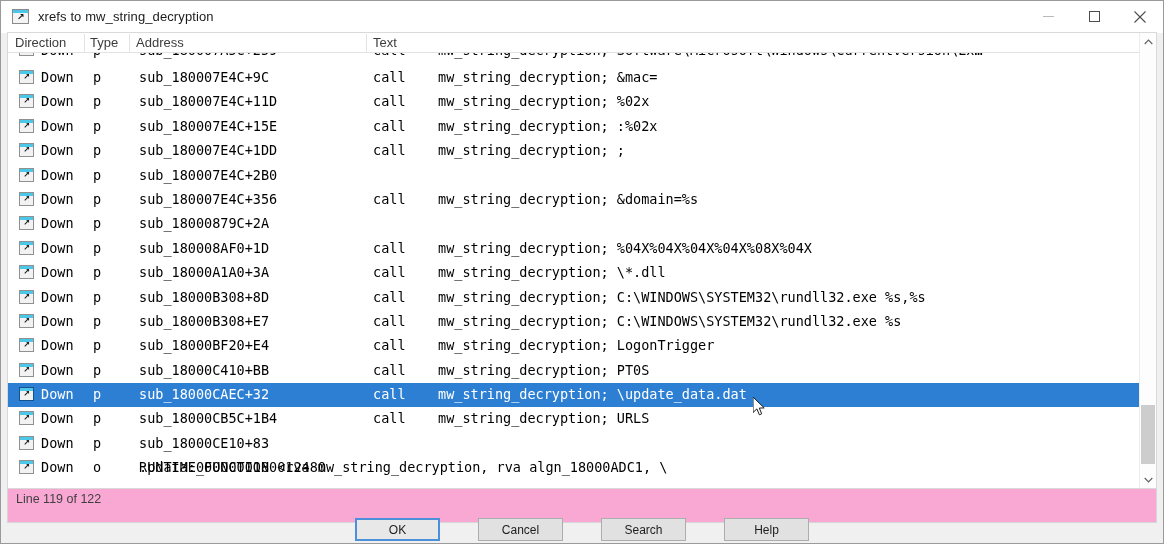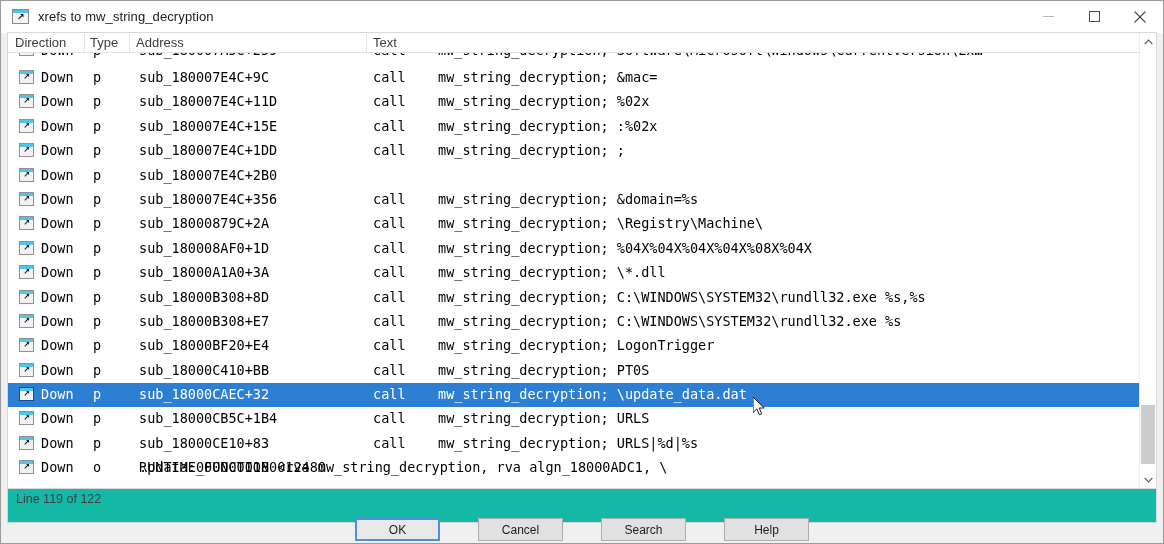--- a/index.html
+++ b/index.html
@@ -217,21 +217,21 @@
     background: #cdcdcd;
   }
 
   
   .statusbar {
     position: absolute;
     left: 6px;
     right: 6px;
     top: 488px;
     height: 34px;
-    background: #14b8a6;
+    background: #f9a8d4;
     border: 1px solid #d6d6d6;
     border-top: none;
     box-sizing: border-box;
   }
   .status-text {
     position: absolute;
     left: 8px;
     top: 3px;
     font-size: 12.5px;
     color: #3f3f3f;
@@ -384,21 +384,20 @@
           <div class="cell c-addr">sub_180007E4C+356</div>
           <div class="cell c-text">call    mw_string_decryption; &amp;domain=%s</div>
         </div>
         <div class="row">
           <div class="rowicon">
             <div class="g">↗</div>
           </div>
           <div class="cell c-dir">Down</div>
           <div class="cell c-type">p</div>
           <div class="cell c-addr">sub_18000879C+2A</div>
-          <div class="cell c-text">call    mw_string_decryption; \Registry\Machine\</div>
         </div>
         <div class="row">
           <div class="rowicon">
             <div class="g">↗</div>
           </div>
           <div class="cell c-dir">Down</div>
           <div class="cell c-type">p</div>
           <div class="cell c-addr">sub_180008AF0+1D</div>
           <div class="cell c-text">call    mw_string_decryption; %04X%04X%04X%04X%08X%04X</div>
         </div>
@@ -465,21 +464,20 @@
           <div class="cell c-addr">sub_18000CB5C+1B4</div>
           <div class="cell c-text">call    mw_string_decryption; URLS</div>
         </div>
         <div class="row">
           <div class="rowicon">
             <div class="g">↗</div>
           </div>
           <div class="cell c-dir">Down</div>
           <div class="cell c-type">p</div>
           <div class="cell c-addr">sub_18000CE10+83</div>
-          <div class="cell c-text">call    mw_string_decryption; URLS|%d|%s</div>
         </div>
         <div class="row">
           <div class="rowicon">
             <div class="g">↗</div>
           </div>
           <div class="cell c-dir">Down</div>
           <div class="cell c-type">o</div>
           <div class="cell c-addr">.pdata:0000000180012480</div>
           <div class="cell c-text" style="left: 131px;">RUNTIME_FUNCTION &lt;rva mw_string_decryption, rva algn_18000ADC1, \</div>
         </div>

